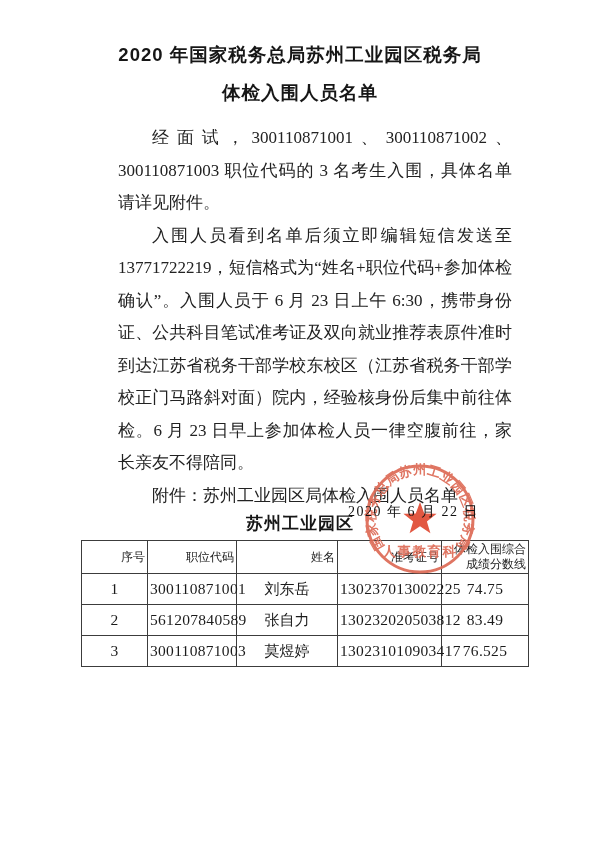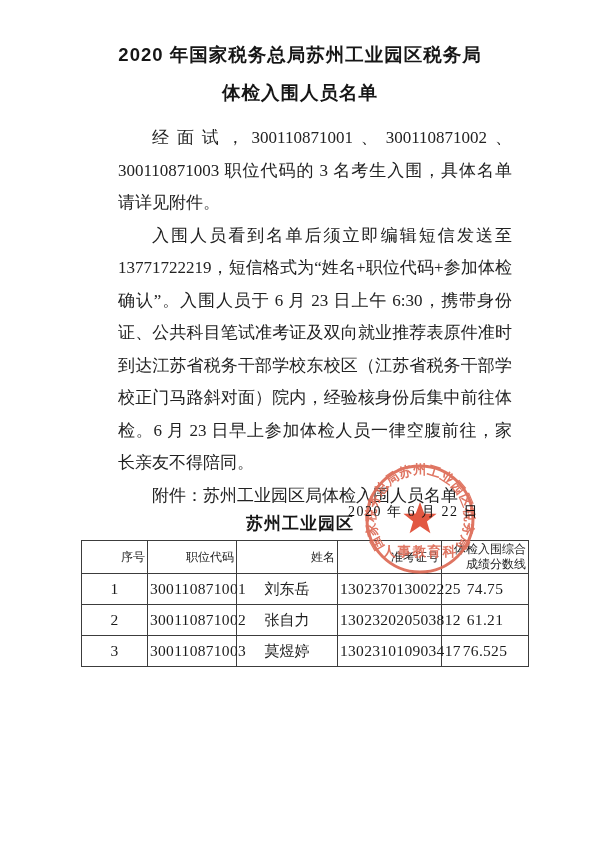--- a/index.html
+++ b/index.html
@@ -145,24 +145,24 @@
     <tbody>
       <tr>
         <td class="num">1</td>
         <td class="num">300110871001</td>
         <td>刘东岳</td>
         <td class="num">130237013002225</td>
         <td class="num">74.75</td>
       </tr>
       <tr>
         <td class="num">2</td>
-        <td class="num">300110871002</td>
+        <td class="num">561207840589</td>
         <td>张自力</td>
         <td class="num">130232020503812</td>
-        <td class="num">61.21</td>
+        <td class="num">83.49</td>
       </tr>
       <tr>
         <td class="num">3</td>
         <td class="num">300110871003</td>
         <td>莫煜婷</td>
         <td class="num">130231010903417</td>
         <td class="num">76.525</td>
       </tr>
     </tbody>
   </table>

